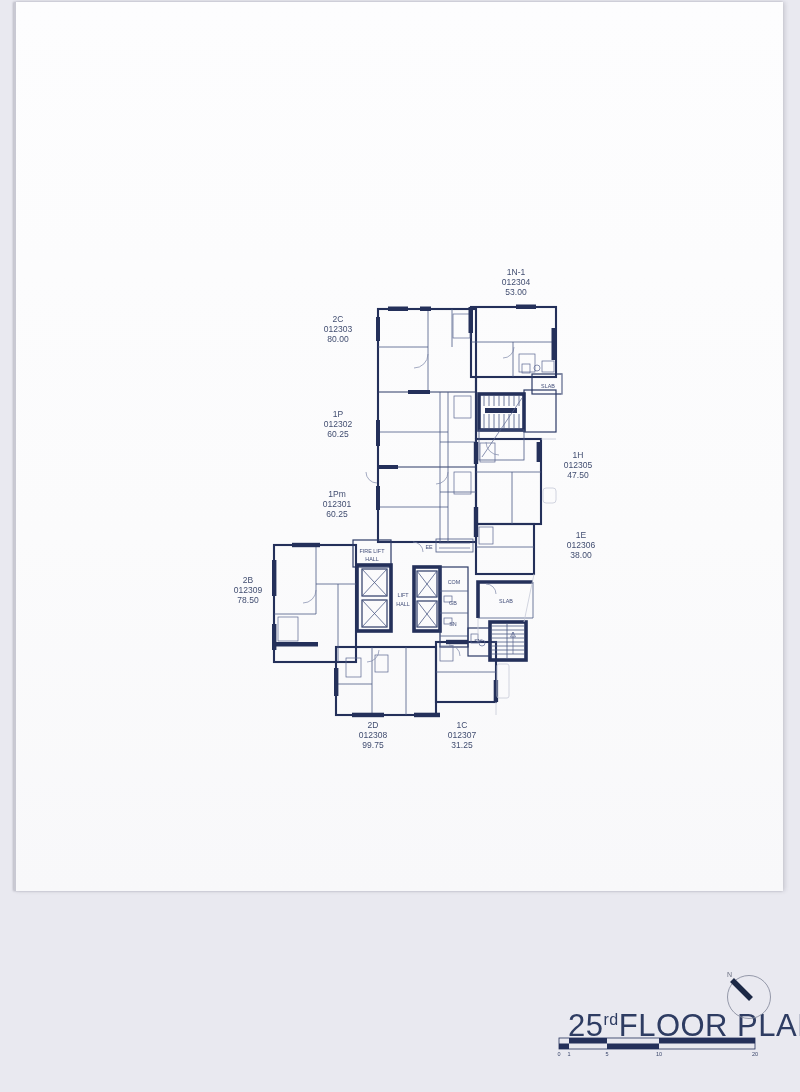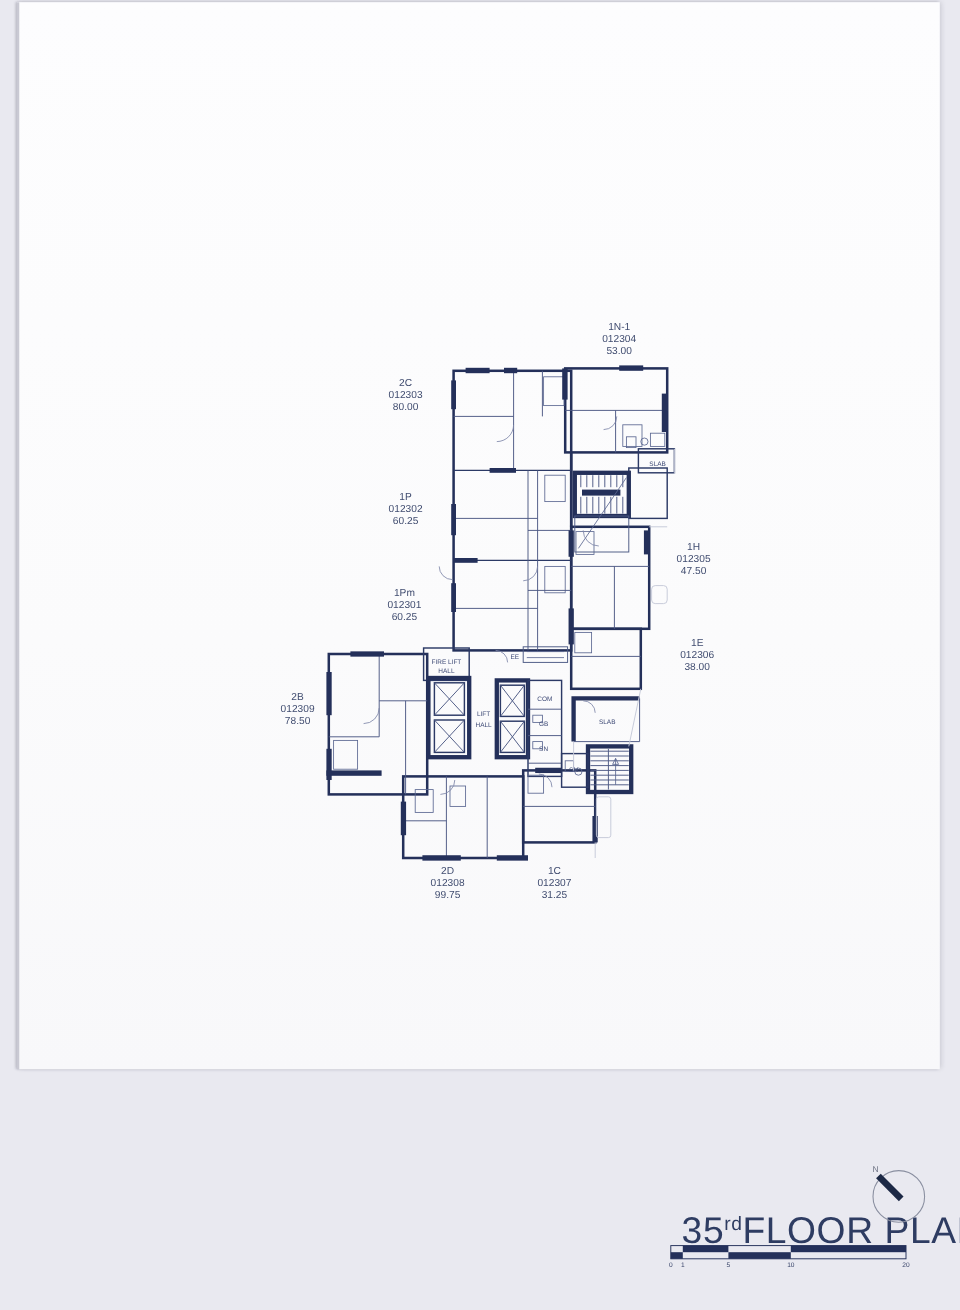--- a/index.html
+++ b/index.html
@@ -270,21 +270,21 @@
       </g>
       <g>
         <text x="446" y="726" class="lbl">1C</text>
         <text x="446" y="736" class="lbl">012307</text>
         <text x="446" y="746" class="lbl">31.25</text>
       </g>
     </g>
   </svg>
 
   <div class="plan-title">
-    <span>35</span><sup class="t-ord">rd</sup><span>FLOOR PLAN</span>
+    <span>25</span><sup class="t-ord">rd</sup><span>FLOOR PLAN</span>
   </div>
 
   <svg class="north-svg" viewBox="0 0 60 60">
     <circle cx="31" cy="31" r="21.5" fill="none" stroke="#8a8fa0" stroke-width="0.9"></circle>
     <line x1="14" y1="14" x2="33" y2="33" stroke="#1c2845" stroke-width="5.5"></line>
     <text x="9" y="11" class="n-lbl">N</text>
   </svg>
 
   <svg class="scale-svg" viewBox="0 0 212 26">
     <rect x="15" y="3" width="38" height="5.5" class="bar"></rect>

